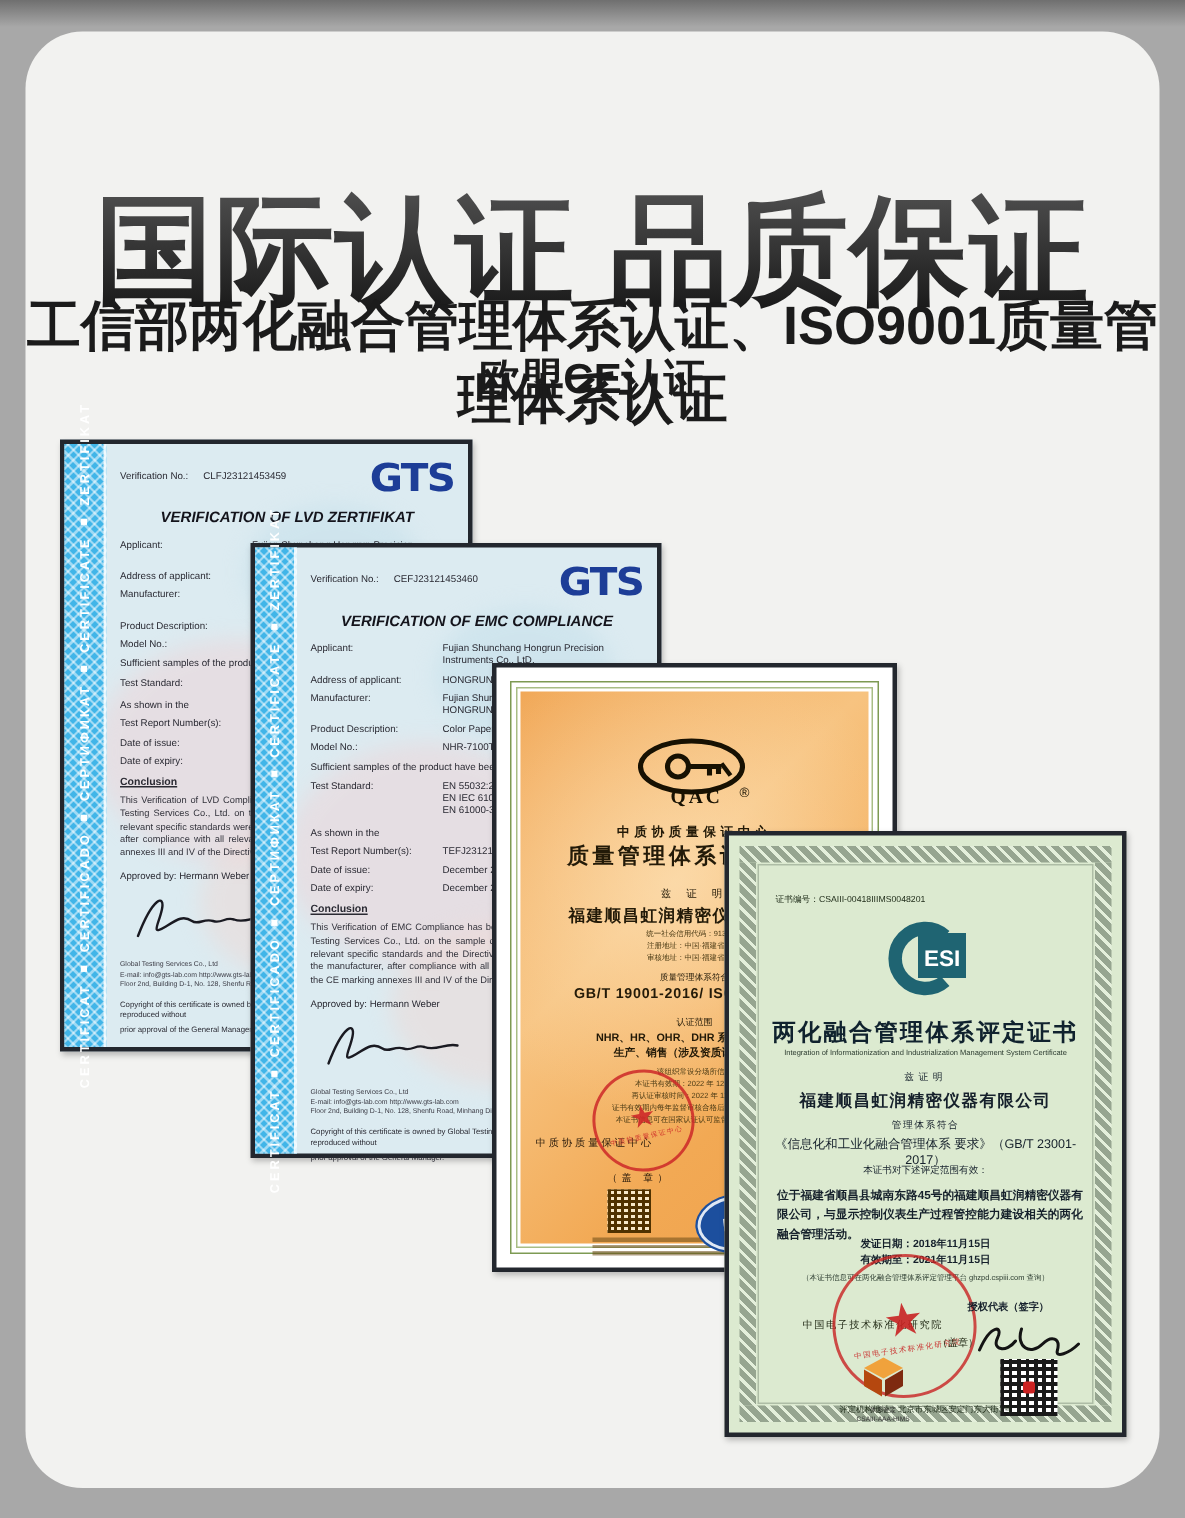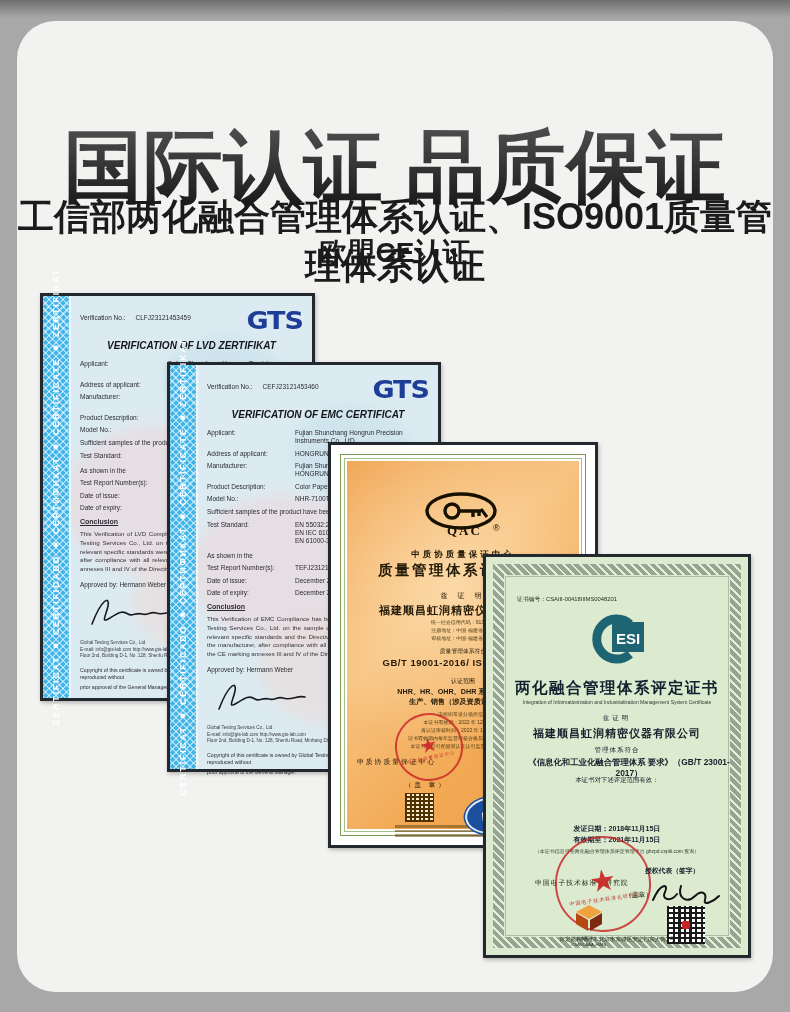--- a/index.html
+++ b/index.html
@@ -92,21 +92,21 @@
   .rope2{position:absolute;inset:19px;border:1px solid #aebda6;}
   .cesi-body{position:absolute;inset:21px;color:#15202b;}
   .cesi-c{position:absolute;width:100%;text-align:center;}
   .cesi-no{position:absolute;left:10px;top:17px;font-size:5.8px;color:#23301d;}
   .cesi-logo{top:32px;}
   .cesi-title{top:100px;font-size:15.5px;font-weight:900;letter-spacing:1.5px;color:#10222e;}
   .cesi-sub{top:121px;font-size:5px;color:#2c3c30;}
   .cesi-hereby{top:136px;font-size:6.5px;letter-spacing:3px;}
   .cesi-company{top:148px;font-size:11px;font-weight:900;letter-spacing:1px;}
   .cesi-conform{top:168px;font-size:6.5px;letter-spacing:1px;}
-  .cesi-std{top:179px;font-size:8.4px;font-weight:700;padding-left:12px;}
+  .cesi-std{top:179px;font-size:8.4px;font-weight:400;}
   .cesi-scopelab{top:198px;font-size:6.4px;}
   .cesi-scope{top:212px;left:11px;width:204px;font-size:7.8px;font-weight:900;line-height:13px;text-align:justify;position:absolute;}
   .cesi-issue{top:246px;font-size:7px;font-weight:700;}
   .cesi-expiry{top:257px;font-size:7px;font-weight:700;}
   .cesi-note{top:270px;font-size:5px;color:#2c3c30;}
   .cesi-stamp{position:absolute;left:48px;top:258px;width:92px;height:92px;border:2.5px solid rgba(200,34,34,.8);border-radius:50%;display:flex;align-items:center;justify-content:center;flex-direction:column;color:rgba(200,34,34,.9);transform:rotate(-8deg);}
   .cesi-stamp .st-star{font-size:30px;line-height:30px;}
   .cesi-stamp .st-txt{font-size:5px;letter-spacing:1px;}
   .cesi-printed{position:absolute;left:28px;top:300px;font-size:6.8px;color:#1c2410;letter-spacing:1px;}
   .cesi-gz{position:absolute;left:118px;top:312px;font-size:6.8px;color:#1c2410;}
@@ -205,21 +205,21 @@
     <div class="wmark wm-blue"></div>
     <div class="wmark wm-pink2"></div>
     <div class="strip">
       <span>CERTIFICAT ■ CERTIFICADO ■ СЕРТИФИКАТ ■ CERTIFICATE ■ ZERTIFIKAT</span>
     </div>
     <div class="gcontent">
       <div class="verno">
         <b>Verification No.:</b><span>CEFJ23121453460</span>
       </div>
       <div class="gtslogo">GTS</div>
-      <div class="gtitle">VERIFICATION OF EMC CERTIFICAT</div>
+      <div class="gtitle">VERIFICATION OF EMC COMPLIANCE</div>
       <div class="fields">
         <div class="frow">
             <span class="lab">Applicant:</span>
             <span class="val">Fujian Shunchang Hongrun Precision Instruments Co., LtD.</span>
           </div>
         <div class="frow">
             <span class="lab">Address of applicant:</span>
             <span class="val">HONGRUN HIGH-TECH P</span>
           </div>
         <div class="frow">
@@ -334,20 +334,21 @@
           <rect x="26" y="12" width="32" height="30" fill="#1f6472"></rect>
           <text x="30" y="34" font-size="15" font-weight="bold" fill="#ffffff" font-family="Liberation Sans,sans-serif">ESI</text>
         </svg>
       </div>
       <div class="cesi-c cesi-sub">Integration of Informationization and Industrialization Management System Certificate</div>
       <div class="cesi-c cesi-hereby">兹证明</div>
       <div class="cesi-c cesi-company">福建顺昌虹润精密仪器有限公司</div>
       <div class="cesi-c cesi-conform">管理体系符合</div>
       <div class="cesi-c cesi-std">《信息化和工业化融合管理体系 要求》（GB/T 23001-2017）</div>
       <div class="cesi-c cesi-scopelab">本证书对下述评定范围有效：</div>
+      <div class="cesi-scope">位于福建省顺昌县城南东路45号的福建顺昌虹润精密仪器有限公司，与显示控制仪表生产过程管控能力建设相关的两化融合管理活动。</div>
       <div class="cesi-c cesi-issue">发证日期：2018年11月15日</div>
       <div class="cesi-c cesi-expiry">有效期至：2021年11月15日</div>
       <div class="cesi-c cesi-note">（本证书信息可在两化融合管理体系评定管理平台 ghzpd.cspiii.com 查询）</div>
       <div class="cesi-printed">中国电子技术标准化研究院</div>
       <div class="cesi-stamp">
         <div class="st-star">★</div>
         <div class="st-txt">中国电子技术标准化研究院</div>
       </div>
       <div class="cesi-gz">（盖章）</div>
       <div class="cesi-sign-label">授权代表（签字）</div>

